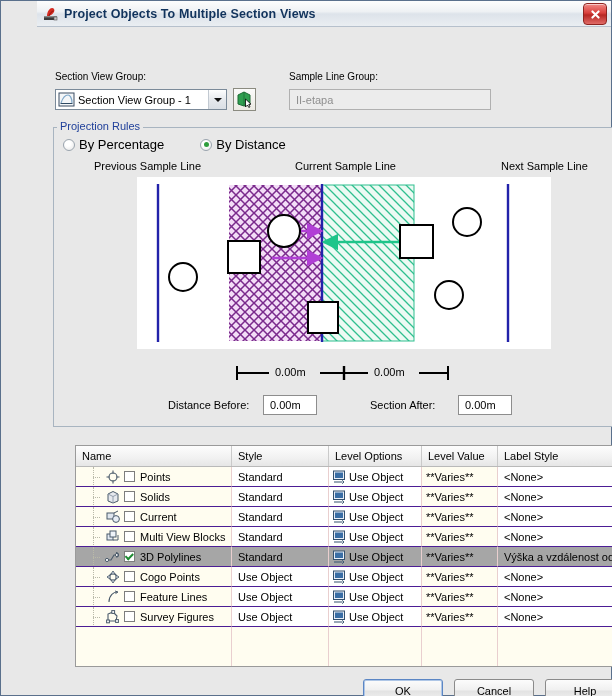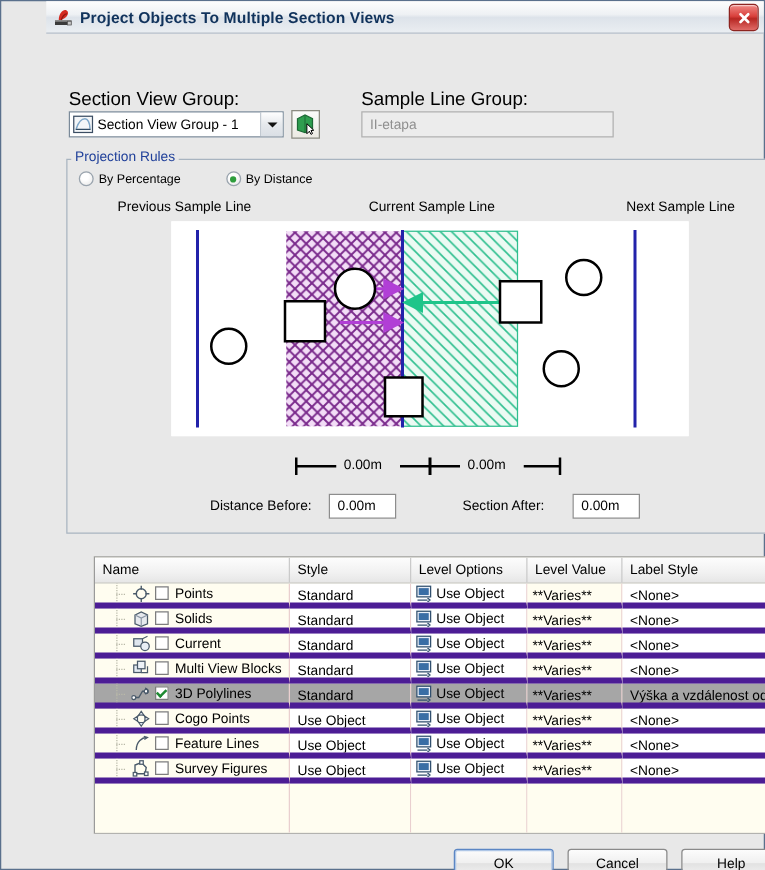--- a/index.html
+++ b/index.html
@@ -31,21 +31,21 @@
   .close-btn{
     position:absolute;right:4px;top:2px;width:22px;height:20px;
     border-radius:4px;
     background:linear-gradient(to bottom,#f08a86 0%,#d9403c 45%,#b72723 55%,#e06b67 100%);
     border:1px solid #8d2420;box-shadow:inset 0 1px 0 rgba(255,255,255,.55);
     display:flex;align-items:center;justify-content:center;cursor:pointer;
   }
   .close-btn svg{display:block;}
   
   .content{flex:1 1 auto;position:relative;padding:0;}
-  .lbl{font-size:15px;color:#000;}
+  .lbl{font-size:10px;color:#000;}
   .lbl-svg{position:absolute;left:18px;top:44px;}
   .lbl-slg{position:absolute;left:252px;top:44px;}
   .combo{
     position:absolute;left:18px;top:62px;width:172px;height:21px;
     background:#fff;border:1px solid #7b8a99;box-sizing:border-box;
     display:flex;align-items:center;cursor:pointer;
   }
   .combo .ci{width:17px;height:15px;margin:0 3px 0 2px;flex:0 0 17px;position:relative;}
   .combo .ctext{flex:1 1 auto;font-size:11px;white-space:nowrap;overflow:hidden;}
   .combo .carrow{
@@ -82,21 +82,21 @@
   .radio{display:flex;align-items:center;margin-right:36px;cursor:pointer;}
   .radio .rc{
     width:12px;height:12px;border-radius:50%;margin-right:4px;flex:0 0 12px;
     background:radial-gradient(circle at 40% 35%,#fff 30%,#f0f0f0 70%);
     border:1px solid #9aa4ae;box-sizing:border-box;
     display:flex;align-items:center;justify-content:center;
   }
   .radio.on .rc::after{
     content:"";width:5px;height:5px;border-radius:50%;background:#2e9d3c;display:block;
   }
-  .radio span{font-size:10px;}
+  .radio span{font-size:13px;}
   
   .dlabels{position:absolute;top:133px;left:0;width:612px;height:14px;}
   .dlabels div{position:absolute;font-size:11px;white-space:nowrap;}
   
   .diagram{position:absolute;left:100px;top:150px;width:414px;height:172px;background:#fff;}
   .dimrow{position:absolute;left:0;top:336px;width:612px;height:22px;}
   .dist-row{position:absolute;left:0;top:368px;width:612px;height:24px;}
   .dist-lbl{position:absolute;font-size:11px;}
   .tbox{
     position:absolute;height:20px;width:54px;background:#fff;
@@ -119,21 +119,21 @@
     font-size:11px;padding-left:6px;line-height:20px;
     border-right:1px solid #cacaca;box-sizing:border-box;
     white-space:nowrap;overflow:hidden;cursor:pointer;
   }
   .c0{width:156px;}.c1{width:97px;}.c2{width:93px;}.c3{width:76px;}.c4{width:159px;border-right:none;}
   .tbody{position:relative;height:201px;background:#fffdf0;}
   .trow{display:flex;height:20px;align-items:stretch;}
   .trow.sel .td{background:#a6a6a6;color:#000;}
   .td{
     font-size:11px;line-height:20px;box-sizing:border-box;
-    border-bottom:5px solid #4c1d95;white-space:nowrap;overflow:hidden;
+    border-bottom:1px solid #4c1d95;white-space:nowrap;overflow:hidden;
   }
   .td.n{
     width:156px;background:#fffdf0;display:flex;align-items:center;padding-left:16px;
     border-right:1px solid #e9cfcf;
   }
   .td.s{width:97px;background:#fff;padding-left:6px;border-right:1px solid #e9cfcf;}
   .td.lo{width:93px;background:#fff;display:flex;align-items:center;padding-left:3px;border-right:1px solid #e9cfcf;}
   .td.lv{width:76px;background:#fffdf0;padding-left:4px;border-right:1px solid #e9cfcf;}
   .td.ls{width:159px;background:#fff;padding-left:6px;}
   .treeline{

